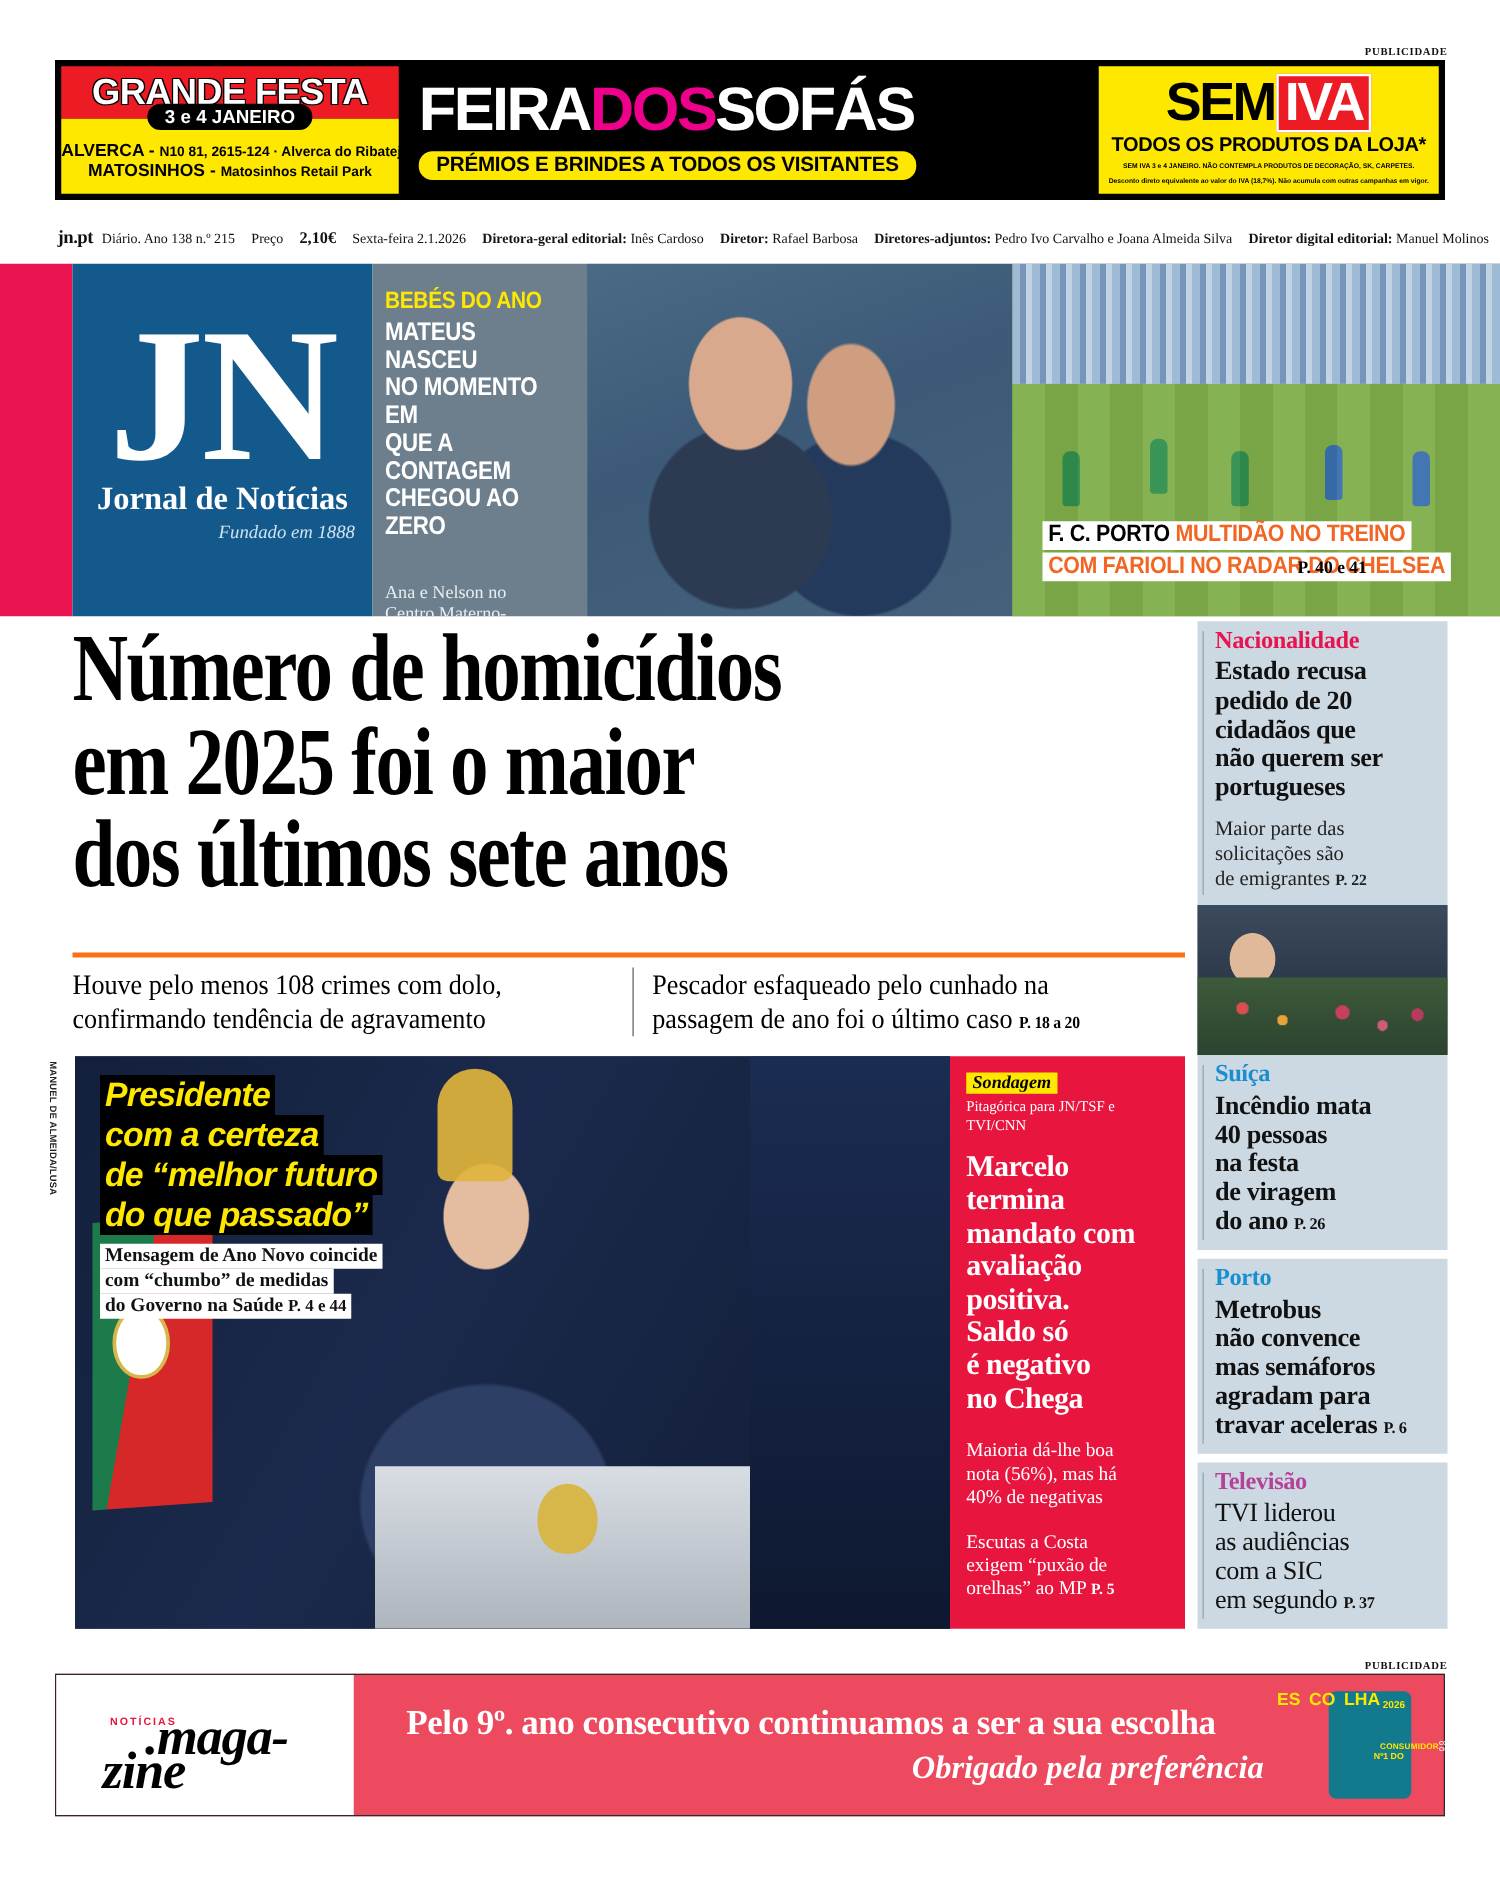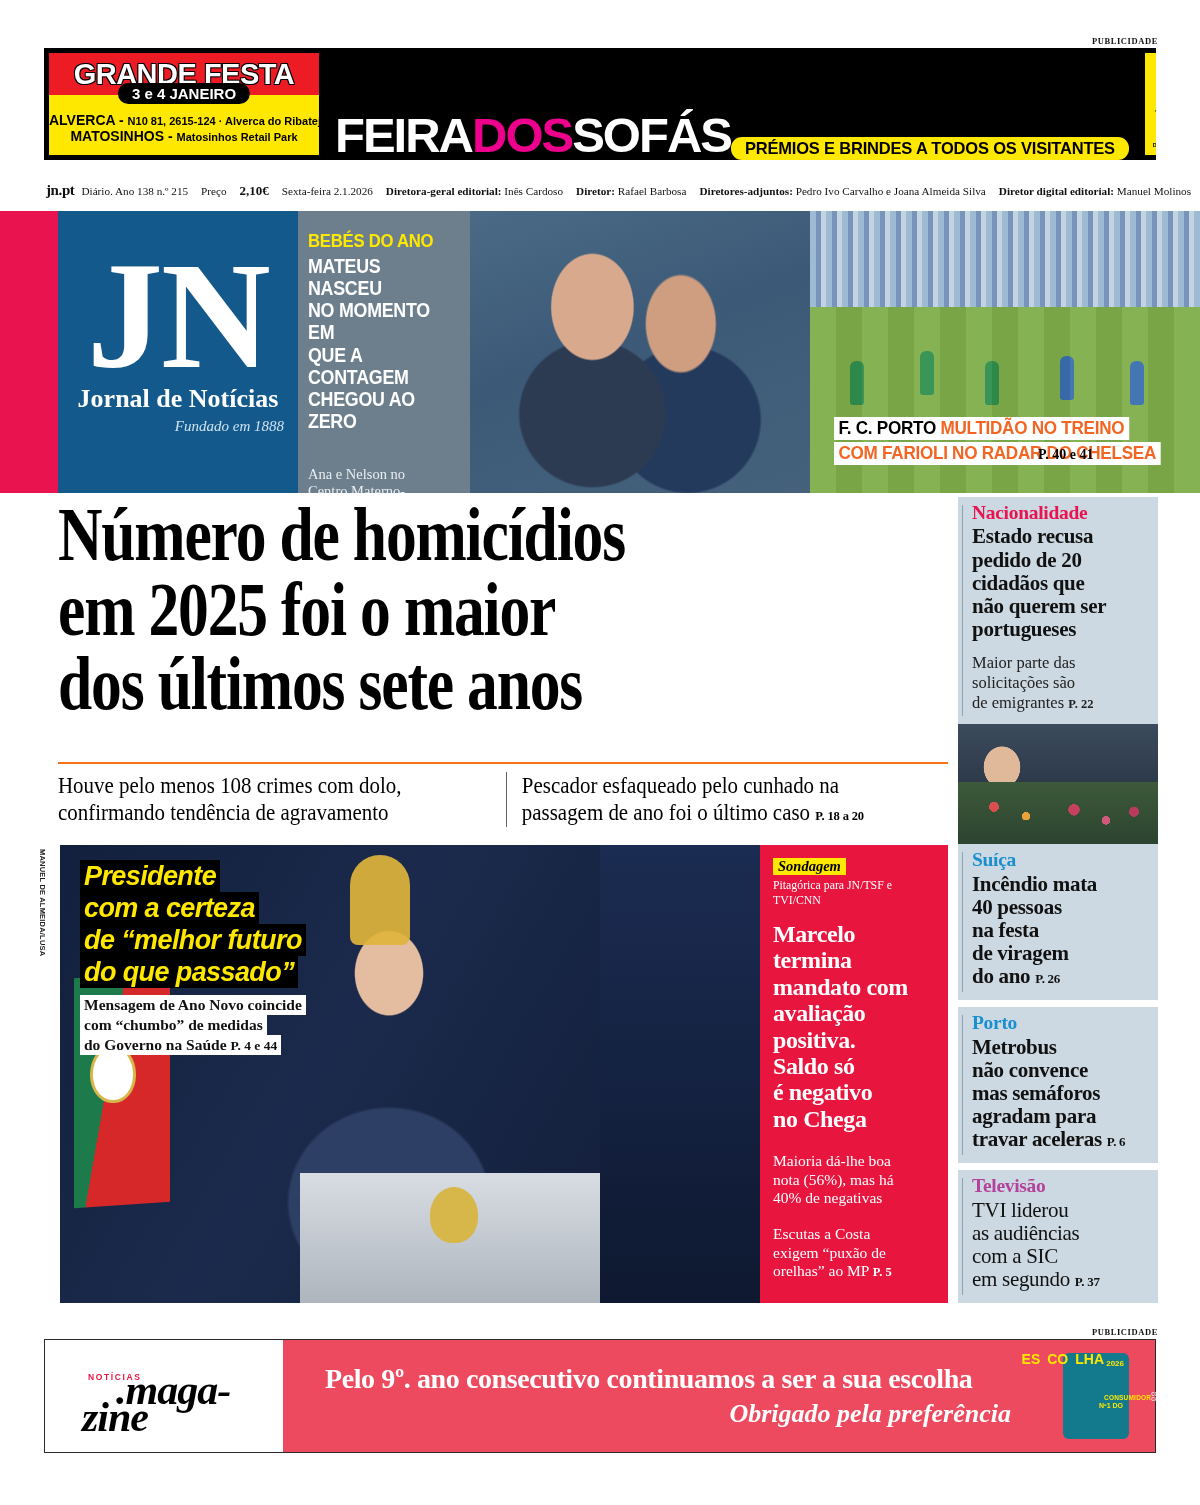--- a/index.html
+++ b/index.html
@@ -46,22 +46,22 @@
     background: #000; color: #fff; border-radius: 12px; padding: 2px 14px;
     font-weight: 900; font-size: 15px; white-space: nowrap;
   }
   .ad-l-line1, .ad-l-line2 {
     text-align: center; color:#000; font-weight: 900; line-height: 1.12;
     white-space: nowrap; font-size: 14px;
   }
   .ad-l-line1 { margin-top: 6px; }
   .ad-l-line1 .sm, .ad-l-line2 .sm { font-size: 11px; font-weight: 700; }
 
-  .ad-mid { flex: 1; position: relative; display:flex; flex-direction:row;
-            align-items:flex-end; justify-content:center; }
+  .ad-mid { flex: 1; position: relative; display:flex; flex-direction:column;
+            align-items:flex-start; justify-content:center; }
   .ad-mid-title {
     font-size: 49px; font-weight: 900; letter-spacing: -2px; white-space: nowrap;
     line-height: 1;
   }
   .ad-mid-title .w { color:#fff; }
   .ad-mid-title .m { color:#ec008c; }
   .ad-mid-sub {
     margin-top: 8px; background: #ffe800; color:#000; font-weight: 900;
     font-size: 16.5px; letter-spacing: -.2px; padding: 2px 14px; border-radius: 11px;
     white-space: nowrap;
@@ -152,21 +152,21 @@
   
   .lead { position:absolute; left:58px; top:497px; width:890px; }
   .lead h1 {
     font-family:"Liberation Serif", serif; font-weight:700; color:#000;
     font-size: 77px; line-height: .97; letter-spacing:-1.5px;
     transform: scaleX(.8); transform-origin: left top;
     width: 1110px;
   }
   .lead-subs {
     position:absolute; left:58px; top:762px; width:890px; display:flex;
-    border-top: 2px solid #f97316; padding-top: 8px;
+    border-top: 4px solid #f97316; padding-top: 8px;
   }
   .lead-sub {
     font-family:"Liberation Serif", serif; font-size: 22.5px; line-height:1.22;
     color:#000; width:448px; padding-right: 14px;
     transform: scaleX(.93); transform-origin:left top;
   }
   .lead-sub.second { border-left:1px solid #555; padding-left: 16px; width: 442px; }
   .lead-sub b { font-weight:800; font-size: 13.5px; letter-spacing:-.2px; }
 
   

